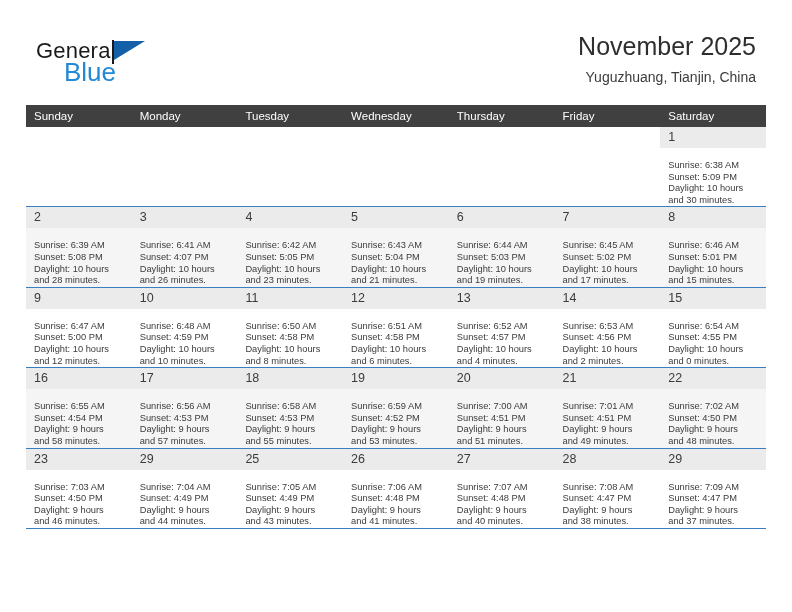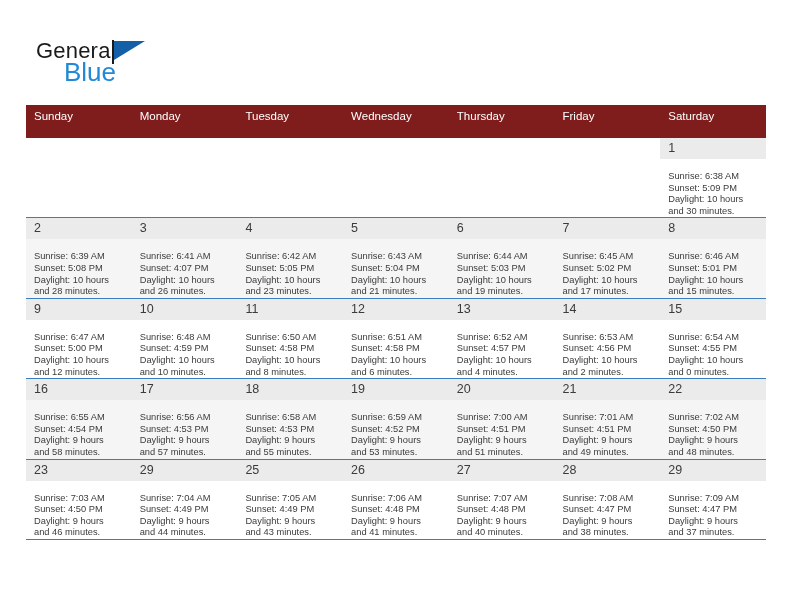--- a/index.html
+++ b/index.html
@@ -95,26 +95,26 @@
   
   .calendar {
     position: absolute;
     left: 26px;
     top: 105px;
     width: 740px;
     border-collapse: collapse;
     table-layout: fixed;
   }
   .calendar th {
-    background: #7f1d1d;
+    background: #404040;
     color: #ffffff;
     font-size: 11.5px;
     font-weight: normal;
     text-align: left;
-    padding: 5px 0 16px 8px;
+    padding: 5px 0 5px 8px;
     height: 21px;
     border: none;
   }
   .calendar td {
     vertical-align: top;
     border-bottom: 1px solid #3a7ebf;
     padding: 0;
     height: 72px;
     width: 105.7px;
     background: #ffffff;
@@ -152,20 +152,24 @@
 
     <div class="logo">
       <span class="logo-general">General</span>
       <span class="logo-flag">
         <span class="pole"></span>
         <span class="tri"></span>
       </span>
       <span class="logo-blue">Blue</span>
     </div>
 
+    <div class="title-block">
+      <h1 class="cal-title">November 2025</h1>
+      <div class="cal-subtitle">Yuguzhuang, Tianjin, China</div>
+    </div>
 
   </div>
 
   <table class="calendar">
     <thead>
       <tr>
         <th>Sunday</th>
         <th>Monday</th>
         <th>Tuesday</th>
         <th>Wednesday</th>

